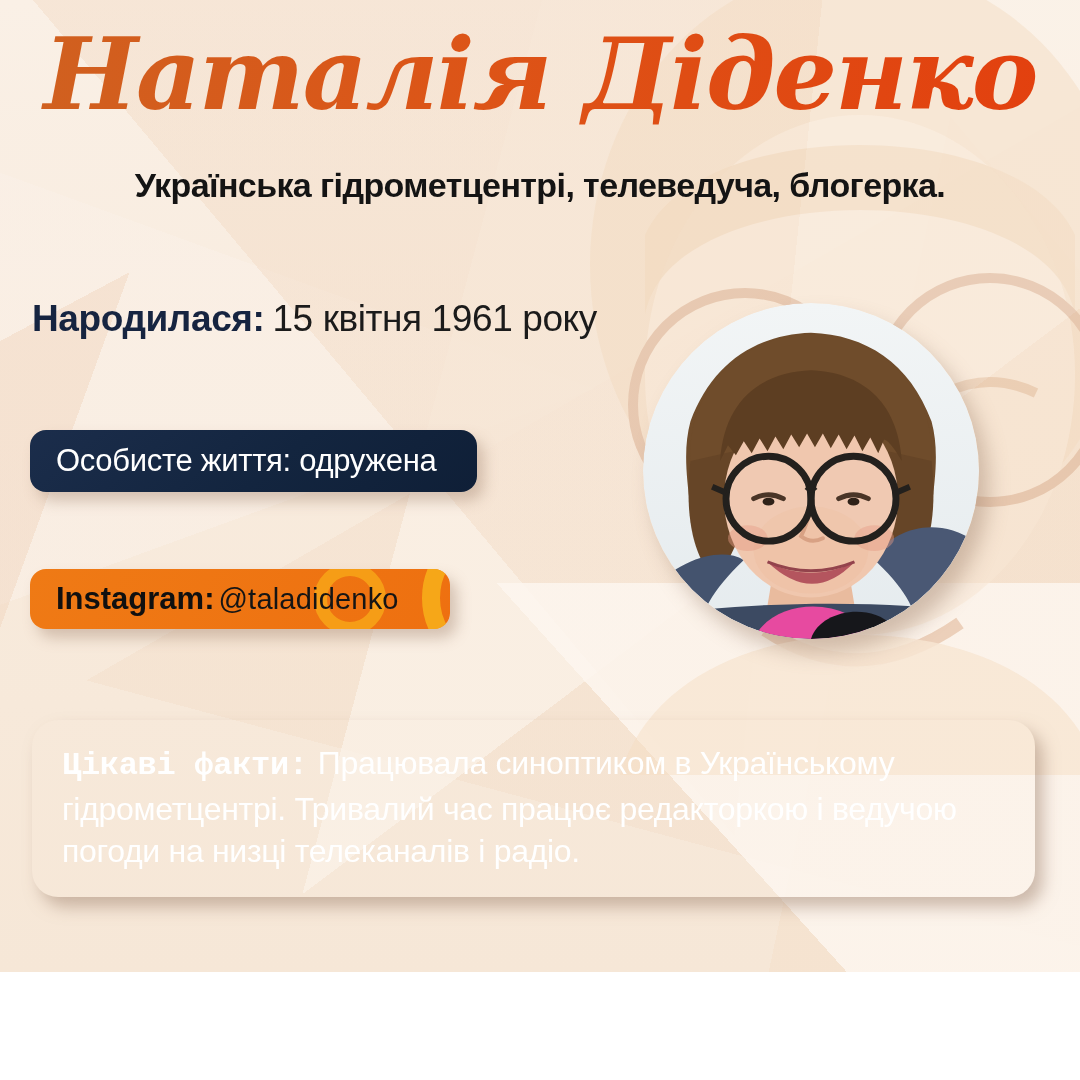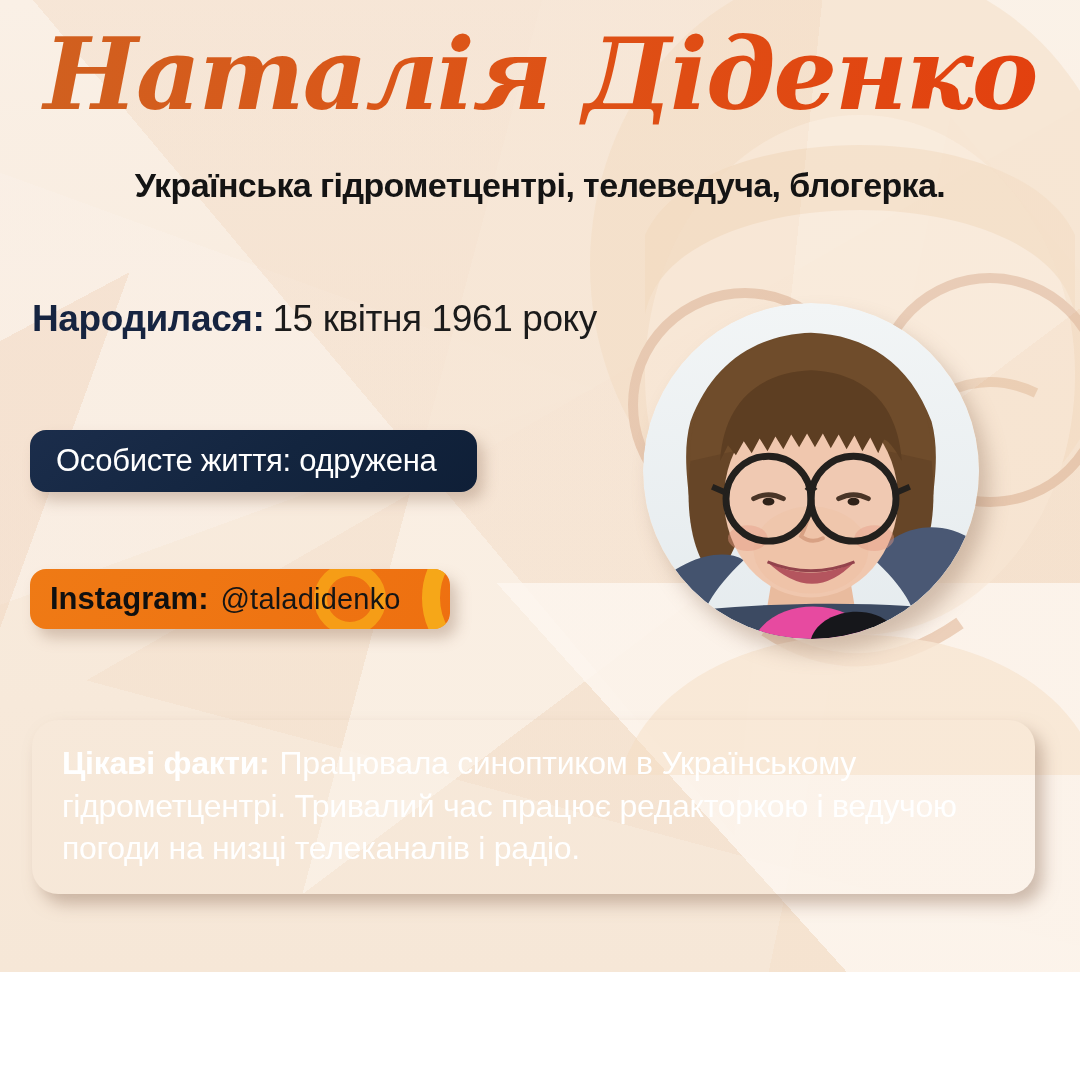--- a/index.html
+++ b/index.html
@@ -44,25 +44,25 @@
     border-radius:16px; overflow:hidden;
     box-shadow:7px 9px 14px rgba(168,140,120,.45);
   }
   .pill-navy {
     top:430px; left:30px; width:447px; height:62px; padding:8px 26px;
     background:linear-gradient(140deg,#1b2d4b 0%, #13253f 55%, #0f1f37 100%);
   }
   .pill-navy .pill-text { color:#ffffff; font-size:31px; letter-spacing:-.3px; position:relative; z-index:2; }
 
   .pill-orange {
-    top:569px; left:30px; width:420px; height:60px; padding:0 20px;
+    top:569px; left:30px; width:420px; height:60px; padding:0 26px;
     background:linear-gradient(120deg,#ef7a15 0%, #ee7010 100%);
   }
   .pill-orange .ig-label { font-weight:bold; color:#101010; font-size:31px; position:relative; z-index:2; }
-  .pill-orange .ig-value { color:#151515; font-size:29px; margin-left:12px; position:relative; z-index:2; letter-spacing:.2px; }
+  .pill-orange .ig-value { color:#151515; font-size:29px; margin-left:4px; position:relative; z-index:2; letter-spacing:.2px; }
   .ring { position:absolute; border-radius:50%; z-index:1; }
   .ring-small { width:72px; height:72px; right:64px; top:-6px; border:13px solid rgba(247,164,24,.85); }
   .ring-large { width:150px; height:150px; right:-122px; top:-46px; border:18px solid rgba(248,181,26,.8); }
 
   .photo {
     position:absolute; left:643px; top:303px; width:336px; height:336px;
     border-radius:50%; overflow:hidden;
     box-shadow:10px 14px 20px rgba(160,130,110,.45);
   }
   .photo svg { display:block; width:100%; height:100%; }
@@ -71,21 +71,21 @@
     position:absolute; top:720px; left:32px; width:1003px; min-height:150px;
     border-radius:26px; padding:22px 70px 24px 30px;
     background:
       radial-gradient(220px 160px at 82% 20%, rgba(44,96,150,.22), rgba(0,0,0,0) 70%),
       radial-gradient(260px 200px at 68% 95%, rgba(34,80,128,.18), rgba(0,0,0,0) 70%),
       linear-gradient(100deg,#0d1a2c 0%, #0e1d31 55%, #122档 0%, #122档100%),
       linear-gradient(100deg,#0d1a2c 0%, #0e1d31 55%, #12243c 100%);
     box-shadow:8px 10px 16px rgba(160,130,110,.5);
     color:#ffffff; font-size:32px; line-height:1.33; letter-spacing:-.3px;
   }
-  .facts-label { font-weight:bold; margin-right:10px; }
+  .facts-label { font-weight:bold; margin-right:10px;font-family:Liberation Mono, monospace; }
 
   .logo { position:absolute; top:1006px; left:8px; width:100%; text-align:center;
     font-family:"DejaVu Serif", serif; font-weight:bold; font-size:46px; letter-spacing:.5px; }
   .logo-part1 { color:#1b2740; }
   .logo-part2 { color:#e1570e; }
 </style>
 </head>
 <body>
 
 <div class="canvas">

